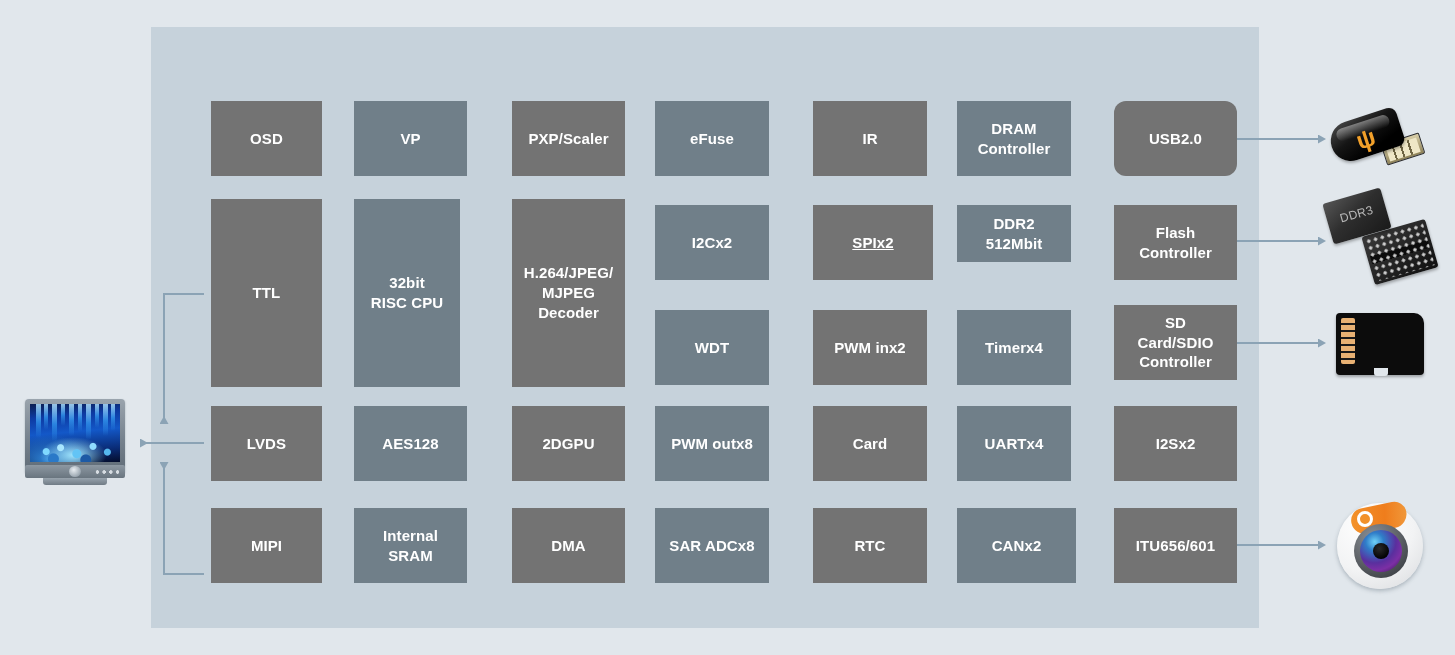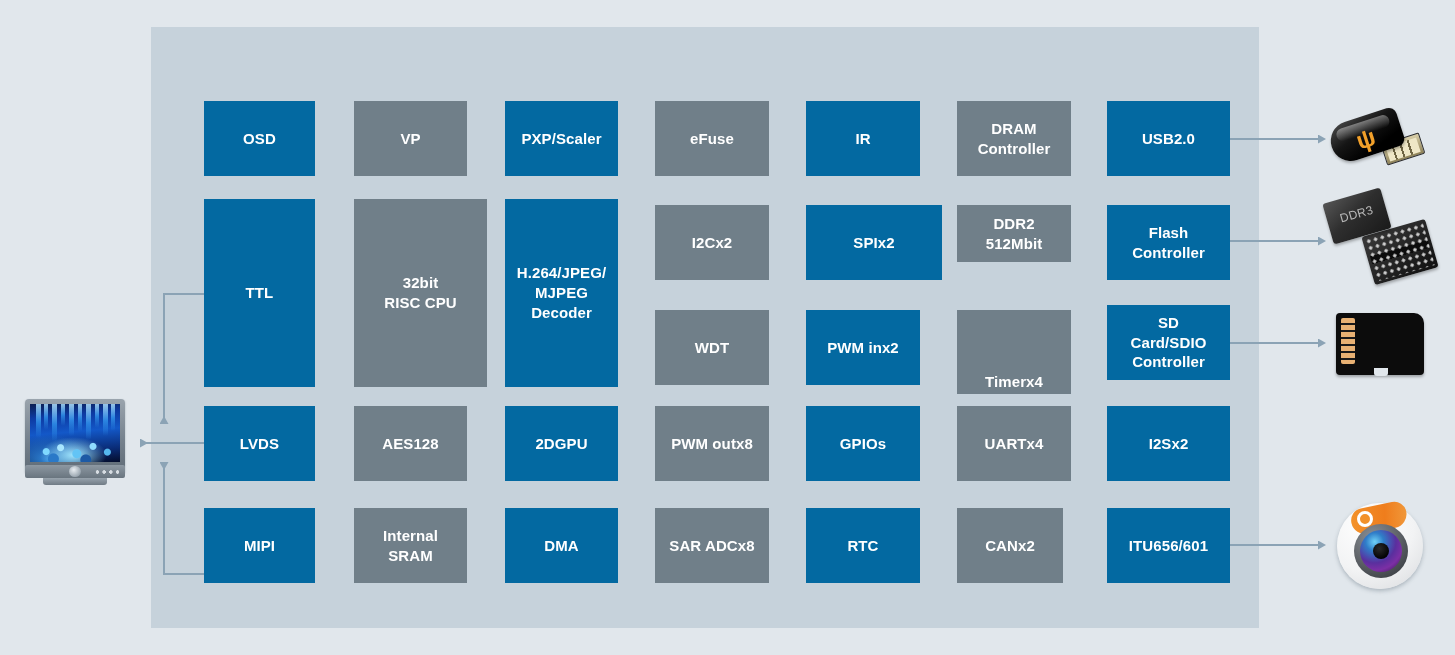--- a/index.html
+++ b/index.html
@@ -38,21 +38,21 @@
     justify-content: center;
     text-align: center;
     color: #ffffff;
     font-weight: bold;
     font-size: 15px;
     line-height: 1.33;
     letter-spacing: 0.1px;
     box-sizing: border-box;
     padding: 2px;
   }
-  .blk.red  { background: #0369a1; }
+  .blk.red  { background: #737373; margin-left: 7px; }
   .blk.gray { background: #707f89; }
   .blk span { display: block; white-space: pre-line; }
 
   
   #wires {
     position: absolute;
     left: 0; top: 0;
     width: 1455px;
     height: 655px;
     pointer-events: none;
@@ -352,21 +352,21 @@
   <div class="blk red" style="left:204px;  top:508px; width:111px; height:75px;">
     <span>MIPI</span>
   </div>
   <div class="blk red" style="left:204px;  top:406px; width:111px; height:75px;">
     <span>LVDS</span>
   </div>
 
   <div class="blk gray" style="left:354px; top:101px; width:113px; height:75px;">
     <span>VP</span>
   </div>
-  <div class="blk gray" style="left:354px; top:199px; width:133px; height:188px;">
+  <div class="blk gray" style="left:354px; top:199px; width:106px; height:188px;">
     <span>32bit
 RISC CPU</span>
   </div>
   <div class="blk gray" style="left:354px; top:406px; width:113px; height:75px;">
     <span>AES128</span>
   </div>
   <div class="blk gray" style="left:354px; top:508px; width:113px; height:75px;">
     <span>Internal
 SRAM</span>
   </div>
@@ -398,52 +398,52 @@
   <div class="blk gray" style="left:655px; top:406px; width:114px; height:75px;">
     <span>PWM outx8</span>
   </div>
   <div class="blk gray" style="left:655px; top:508px; width:114px; height:75px;">
     <span>SAR ADCx8</span>
   </div>
 
   <div class="blk red" style="left:806px; top:101px; width:114px; height:75px;">
     <span>IR</span>
   </div>
-  <div class="blk red" style="left:806px; top:205px; width:136px; height:75px;">
+  <div class="blk red" style="left:806px; top:205px; width:120px; height:75px;text-decoration:underline;">
     <span>SPIx2</span>
   </div>
   <div class="blk red" style="left:806px; top:310px; width:114px; height:75px;">
     <span>PWM inx2</span>
   </div>
   <div class="blk red" style="left:806px; top:406px; width:114px; height:75px;">
-    <span>GPIOs</span>
+    <span>Card</span>
   </div>
   <div class="blk red" style="left:806px; top:508px; width:114px; height:75px;">
     <span>RTC</span>
   </div>
 
   <div class="blk gray" style="left:957px; top:101px; width:114px; height:75px;">
     <span>DRAM
 Controller</span>
   </div>
   <div class="blk gray" style="left:957px; top:205px; width:114px; height:57px;">
     <span>DDR2
 512Mbit</span>
   </div>
-  <div class="blk gray" style="left:957px; top:310px; width:114px; height:84px;align-items:flex-end;">
+  <div class="blk gray" style="left:957px; top:310px; width:114px; height:75px;">
     <span>Timerx4</span>
   </div>
   <div class="blk gray" style="left:957px; top:406px; width:114px; height:75px;">
     <span>UARTx4</span>
   </div>
-  <div class="blk gray" style="left:957px; top:508px; width:106px; height:75px;">
+  <div class="blk gray" style="left:957px; top:508px; width:119px; height:75px;">
     <span>CANx2</span>
   </div>
 
-  <div class="blk red" style="left:1107px; top:101px; width:123px; height:75px;">
+  <div class="blk red" style="left:1107px; top:101px; width:123px; height:75px;border-radius:12px;">
     <span>USB2.0</span>
   </div>
   <div class="blk red" style="left:1107px; top:205px; width:123px; height:75px;">
     <span>Flash
 Controller</span>
   </div>
   <div class="blk red" style="left:1107px; top:305px; width:123px; height:75px;">
     <span>SD
 Card/SDIO
 Controller</span>

